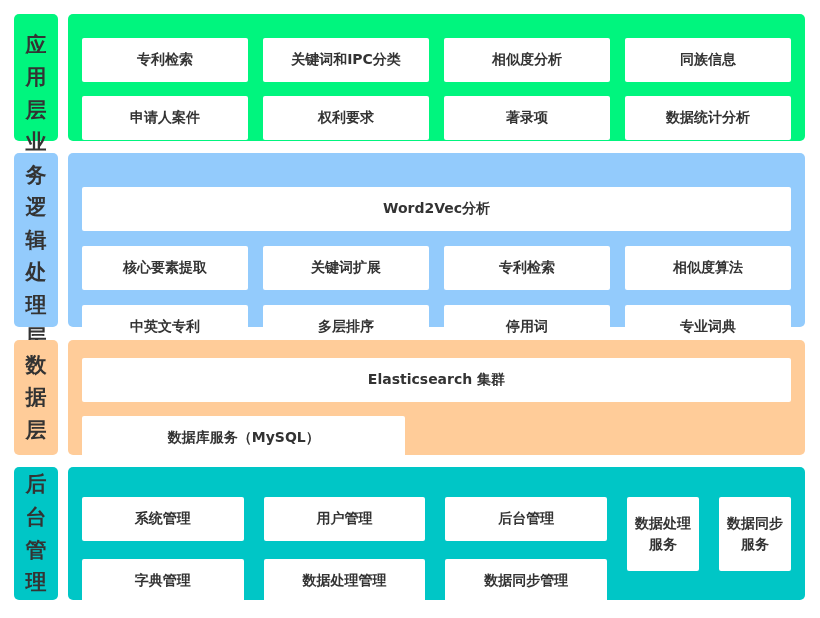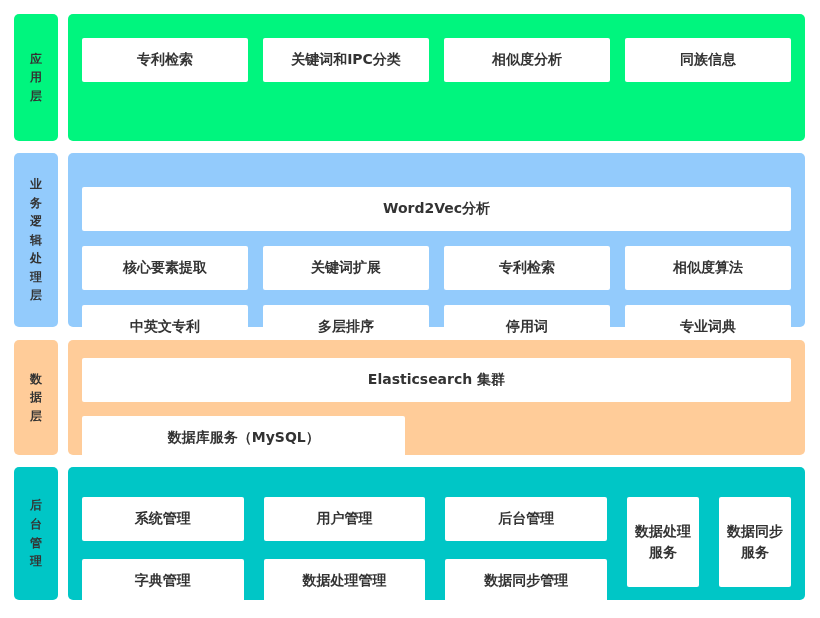--- a/index.html
+++ b/index.html
@@ -26,21 +26,21 @@
   .layer-admin { height: 133px; margin-bottom: 16px; }
 
   .side {
     flex: 0 0 44px; width: 44px;
     border-radius: 5px;
     display: flex; align-items: center; justify-content: center;
   }
   .side-label {
     width: 1.1em; text-align: center;
     word-break: break-all; line-height: 1.55;
-    font-size: 12px; font-weight: 600; color: var(--text);
+    font-size: 21px; font-weight: 600; color: var(--text);
   }
   .main {
     flex: 1; border-radius: 5px;
     display: flex; flex-direction: column;
   }
   .bg-app   { background: var(--app-layer); }
   .bg-logic { background: var(--logic-layer); }
   .bg-data  { background: var(--data-layer); }
   .bg-admin { background: var(--admin-layer); }
 
@@ -60,21 +60,21 @@
     border-radius: 2px; white-space: nowrap;
   }
 
   .admin-wrap { display: flex; gap: 20px; }
   .grid3 {
     flex: 1; display: grid;
     grid-template-columns: repeat(3, 1fr);
     gap: 18px 20px;
   }
   .svc {
-    flex: 0 0 72px; width: 72px; height: 90px;
+    flex: 0 0 72px; width: 72px; height: 74px;
     background: var(--box-bg); border-radius: 2px;
     display: flex; align-items: center; justify-content: center;
     text-align: center; white-space: pre-line;
     font-size: 14px; font-weight: 600; color: var(--text); line-height: 1.5;
   }
 </style>
 </head>
 <body>
 
 <div class="page">
@@ -82,20 +82,26 @@
   <section class="layer layer-app">
     <div class="side bg-app">
       <span class="side-label">应用层</span>
     </div>
     <div class="main bg-app main-app">
       <div class="row4">
         <div class="box">专利检索</div>
         <div class="box">关键词和IPC分类</div>
         <div class="box">相似度分析</div>
         <div class="box">同族信息</div>
+      </div>
+      <div class="row4">
+        <div class="box">申请人案件</div>
+        <div class="box">权利要求</div>
+        <div class="box">著录项</div>
+        <div class="box">数据统计分析</div>
       </div>
     </div>
   </section>
 
   <section class="layer layer-logic">
     <div class="side bg-logic">
       <span class="side-label">业务逻辑处理层</span>
     </div>
     <div class="main bg-logic main-logic">
       <div class="rowfull">

